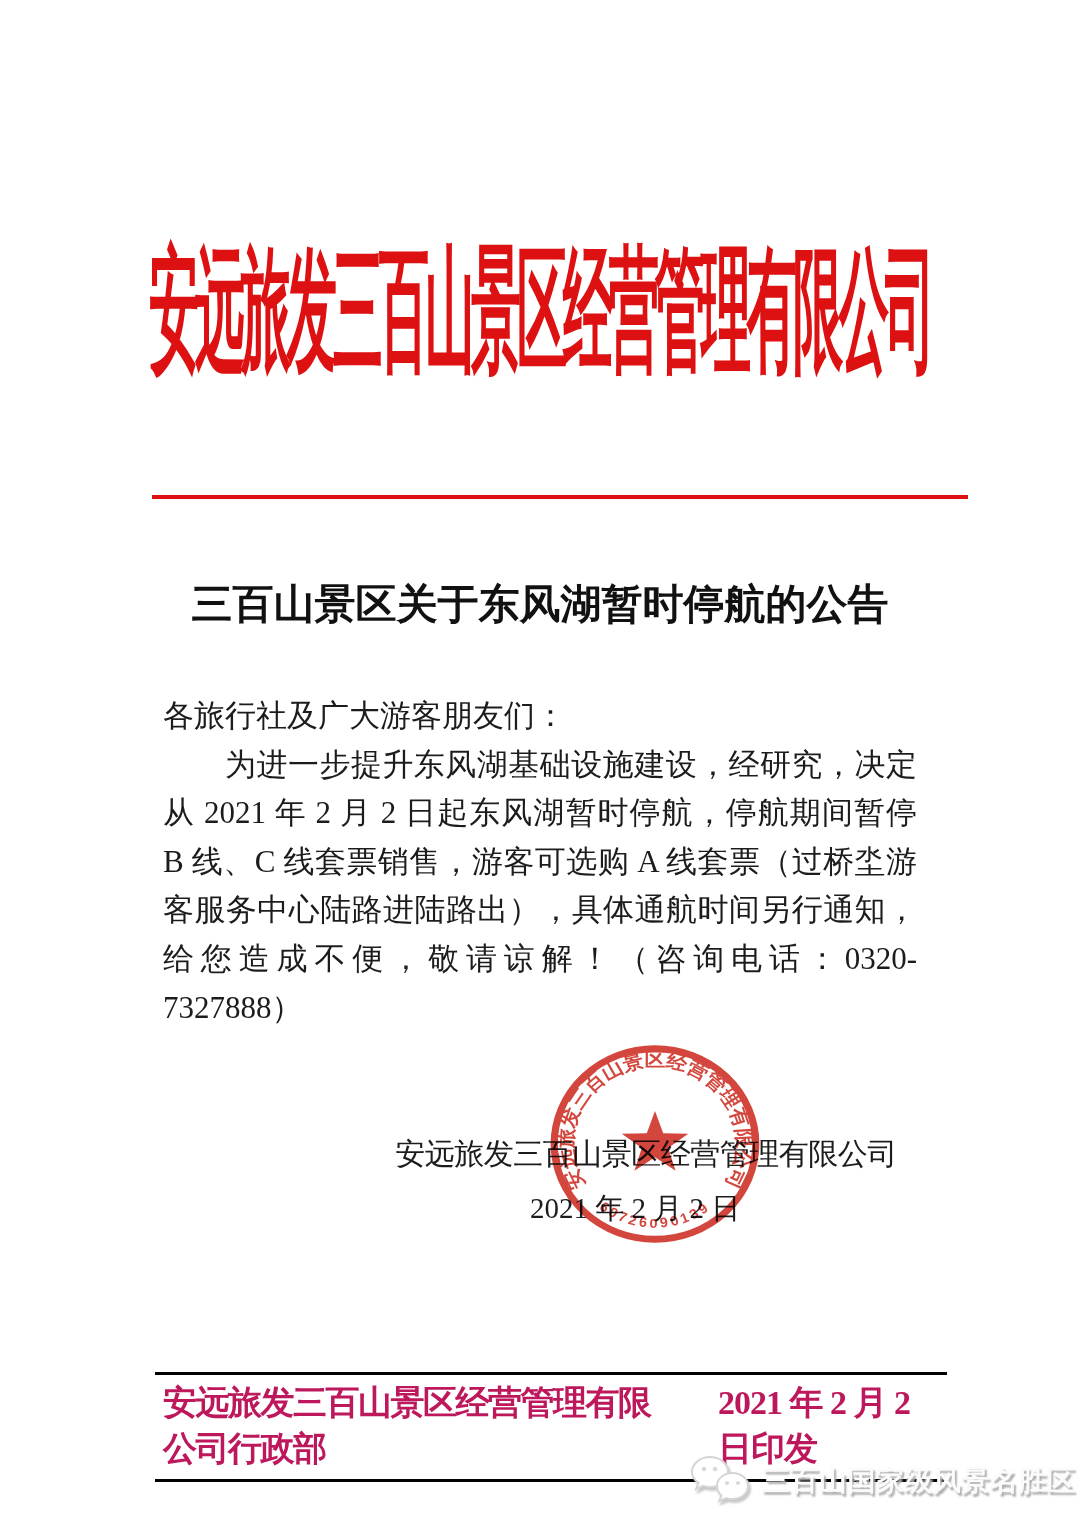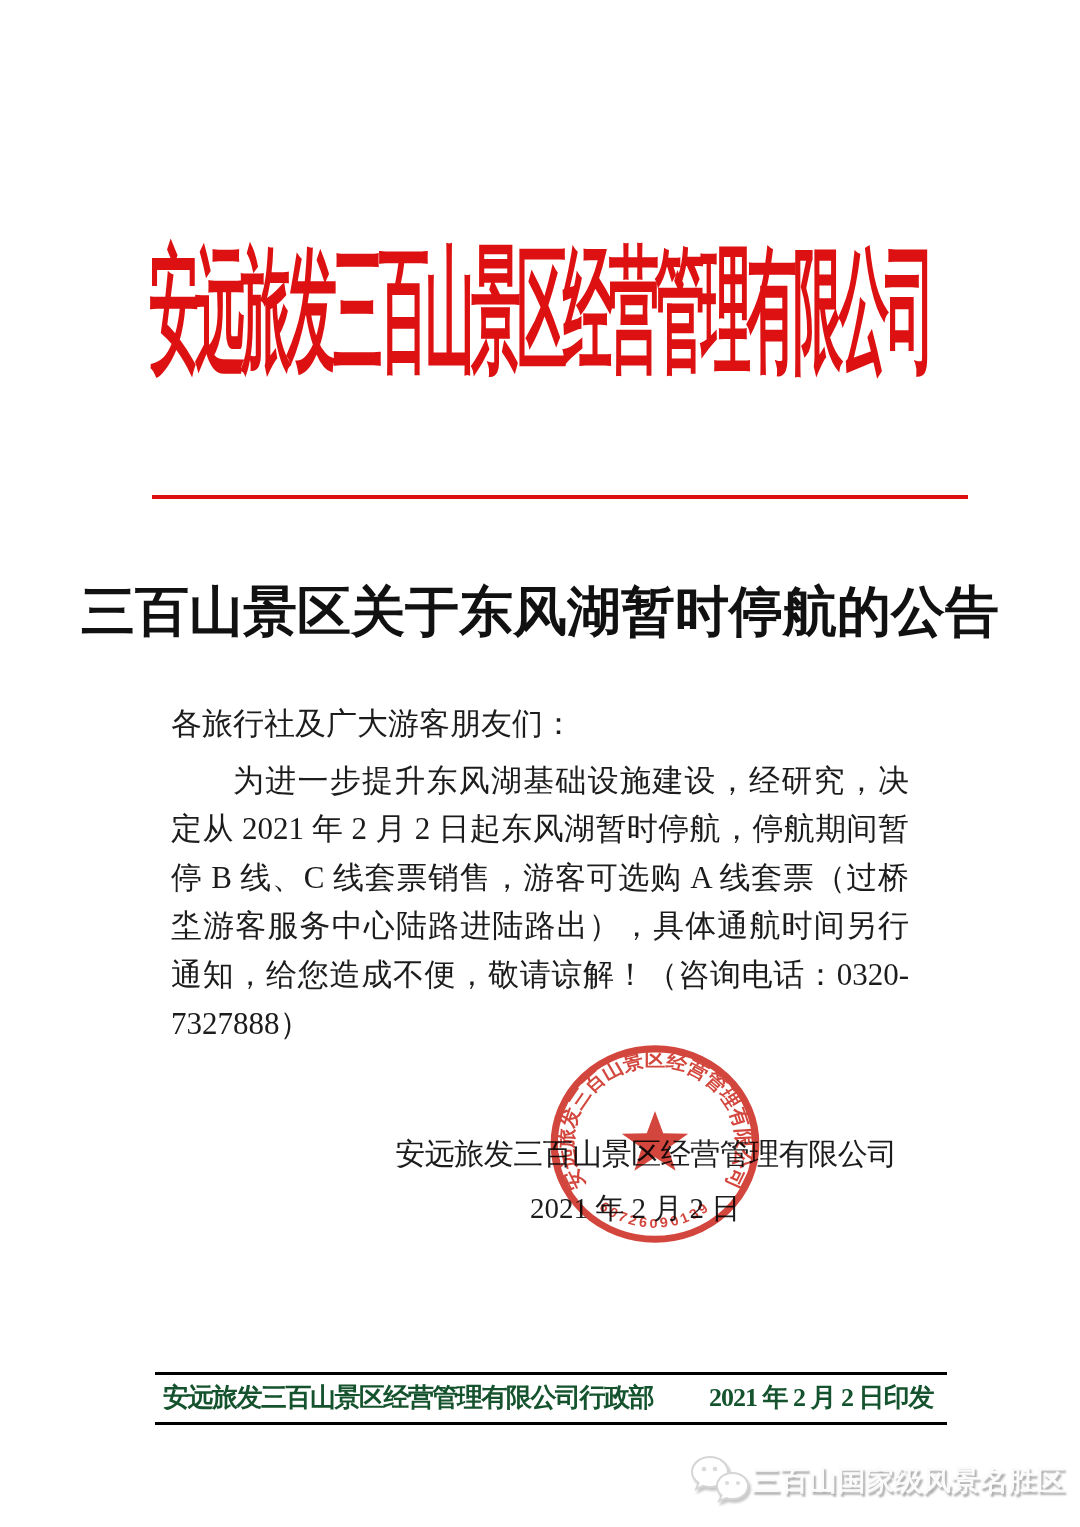--- a/index.html
+++ b/index.html
@@ -12,28 +12,28 @@
     position:absolute;top:243px;left:0;width:100%;text-align:center;
     color:#dd1111;font-weight:bold;font-size:50px;letter-spacing:-4px;white-space:nowrap;
     transform:scaleY(2.72);transform-origin:top center;line-height:1;
   }
   .red-divider{
     position:absolute;left:152px;top:495px;width:816px;height:4px;background:#dd1111;
   }
   
   .doc-title{
     position:absolute;top:580px;left:0;width:100%;text-align:center;
-    font-size:54px;font-weight:bold;color:#111;line-height:1.2;
+    font-size:41px;font-weight:bold;color:#111;line-height:1.2;
   }
   
   .body-text{
     position:absolute;left:163px;top:692px;width:754px;
     font-size:31px;line-height:48.6px;text-align:justify;text-justify:inter-ideograph;
   }
-  .body-text p{margin:8px;}
+  .body-text p{margin:0;}
   .body-text .indent{text-indent:62px;}
   
   .sig-name{
     position:absolute;top:1134px;left:0;width:100%;text-align:center;
     font-size:30px;letter-spacing:-0.5px;transform:translateX(106px);
   }
   .sig-date{
     position:absolute;top:1189px;left:0;width:100%;text-align:center;
     font-size:29px;transform:translateX(95px);
   }
@@ -41,26 +41,26 @@
   .seal{
     position:absolute;left:546px;top:1041px;width:218px;height:206px;
     mix-blend-mode:multiply;opacity:0.9;
   }
   
   .footer{
     position:absolute;left:155px;top:1372px;width:792px;
     border-top:3px solid #000;border-bottom:3px solid #000;
     display:flex;align-items:center;
     padding:5px 0 7px 8px;box-sizing:border-box;
-    font-size:26px;font-weight:600;letter-spacing:-1.5px;color:#14532d;
+    font-size:34px;font-weight:600;letter-spacing:-1.5px;color:#be185d;
   }
   .footer .print-date{margin-left:56px;letter-spacing:-1px;}
   
   .watermark{
-    position:absolute;left:688px;top:1455px;display:flex;align-items:center;
+    position:absolute;left:688px;top:1455px;display:flex;align-items:center;gap:10px;
   }
   .watermark .wm-text{
     font-size:28px;letter-spacing:0.5px;color:#fbfbfb;white-space:nowrap;
     text-shadow:2px 3px 2px #aeaeae;font-weight:bold;
   }
   .wm-icon{filter:drop-shadow(2px 3px 1px rgba(170,170,170,0.65));}
 </style>
 </head>
 <body>
 

